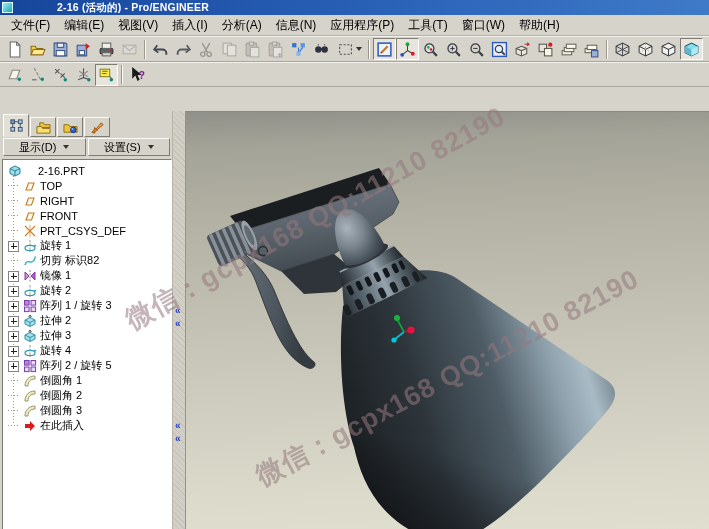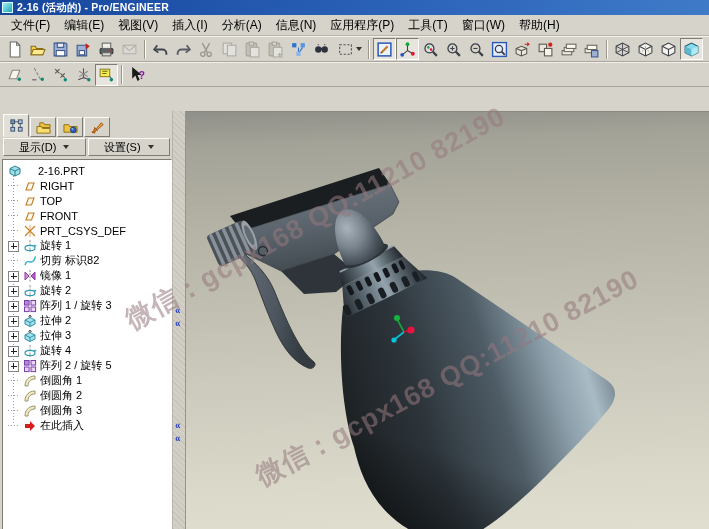--- a/index.html
+++ b/index.html
@@ -4,21 +4,21 @@
 <style>
   * { box-sizing: border-box; margin: 0; padding: 0; }
   html,body { width:709px; height:529px; }
   body { font-family:"Liberation Sans", sans-serif; overflow:hidden; }
   .window { position:relative; width:709px; height:529px; background:#d6d3ca; overflow:hidden; }
 
   
   .titlebar { height:15px; background:linear-gradient(90deg,#16469c 0%,#2a62b8 55%,#3f7ac8 100%);
     display:flex; align-items:center; padding-left:2px; gap:4px; }
   .app-ico { width:11px; height:11px; background:linear-gradient(135deg,#9ff0f0,#18a8b8); border:1px solid #dff; }
-  .title-text { color:#fff; font-size:10.5px; font-weight:bold; white-space:nowrap; letter-spacing:.2px; }
+  .title-text { color:#fff; font-size:10.5px; font-weight:bold; white-space:nowrap; letter-spacing:.2px;margin-left:40px; }
 
   
   .menubar { height:21px; display:flex; align-items:flex-start; padding-left:4px; font-size:12px;
     border-bottom:1px solid #b8b4aa; }
   .menu-item { padding:2px 7px; white-space:nowrap; cursor:default; }
 
   
   .toolbar { display:flex; align-items:center; padding-left:3px; border-bottom:1px solid #aaa69c;
     border-top:1px solid #f2f0ea; }
   .tb1 { height:26px; } .tb2 { height:25px; }
@@ -567,28 +567,28 @@
               <use href="#t-part"></use>
             </svg>
           <span class="tlb">2-16.PRT</span>
         </div>
         <div class="kids">
           <div class="trow">
               <span class="texp stub"></span>
               <svg class="tic">
                 <use href="#t-plane"></use>
               </svg>
+              <span class="tlb">TOP</span>
+            </div>
+          <div class="trow">
+              <span class="texp stub"></span>
+              <svg class="tic">
+                <use href="#t-plane"></use>
+              </svg>
               <span class="tlb">RIGHT</span>
-            </div>
-          <div class="trow">
-              <span class="texp stub"></span>
-              <svg class="tic">
-                <use href="#t-plane"></use>
-              </svg>
-              <span class="tlb">TOP</span>
             </div>
           <div class="trow">
               <span class="texp stub"></span>
               <svg class="tic">
                 <use href="#t-plane"></use>
               </svg>
               <span class="tlb">FRONT</span>
             </div>
           <div class="trow">
               <span class="texp stub"></span>

